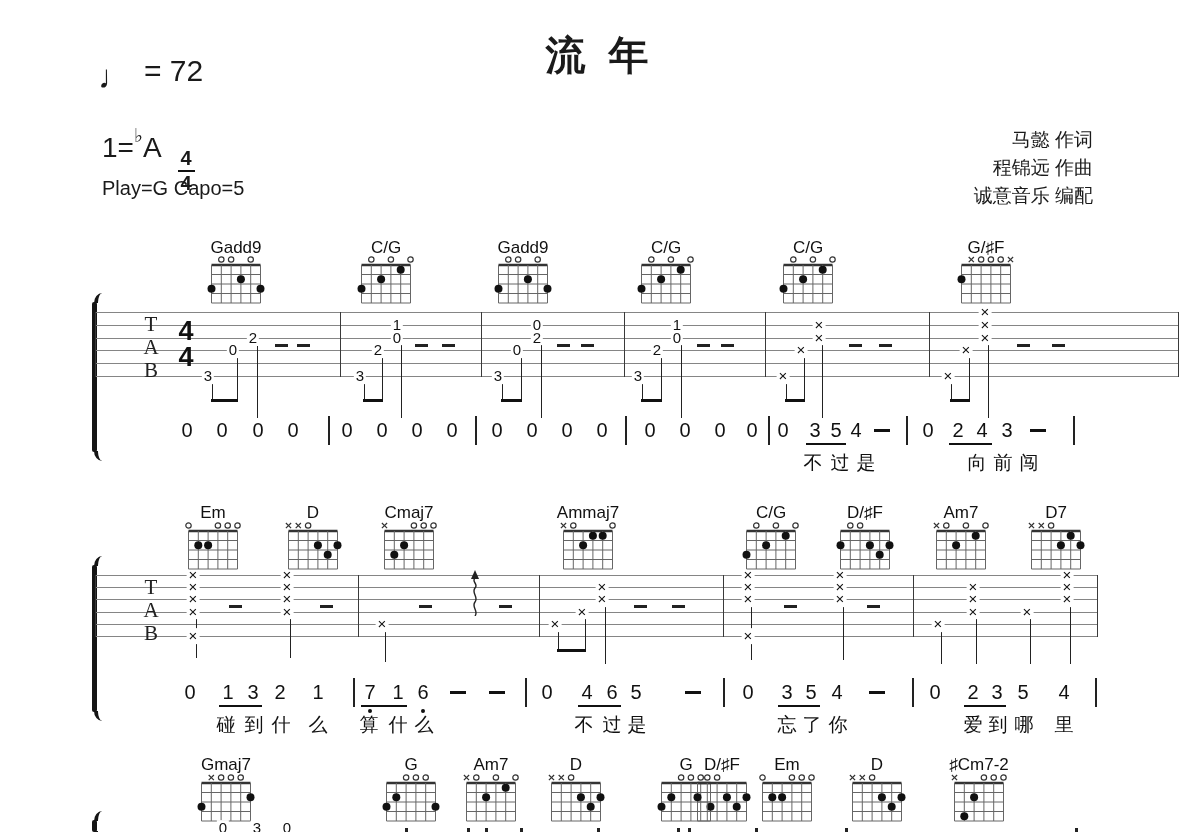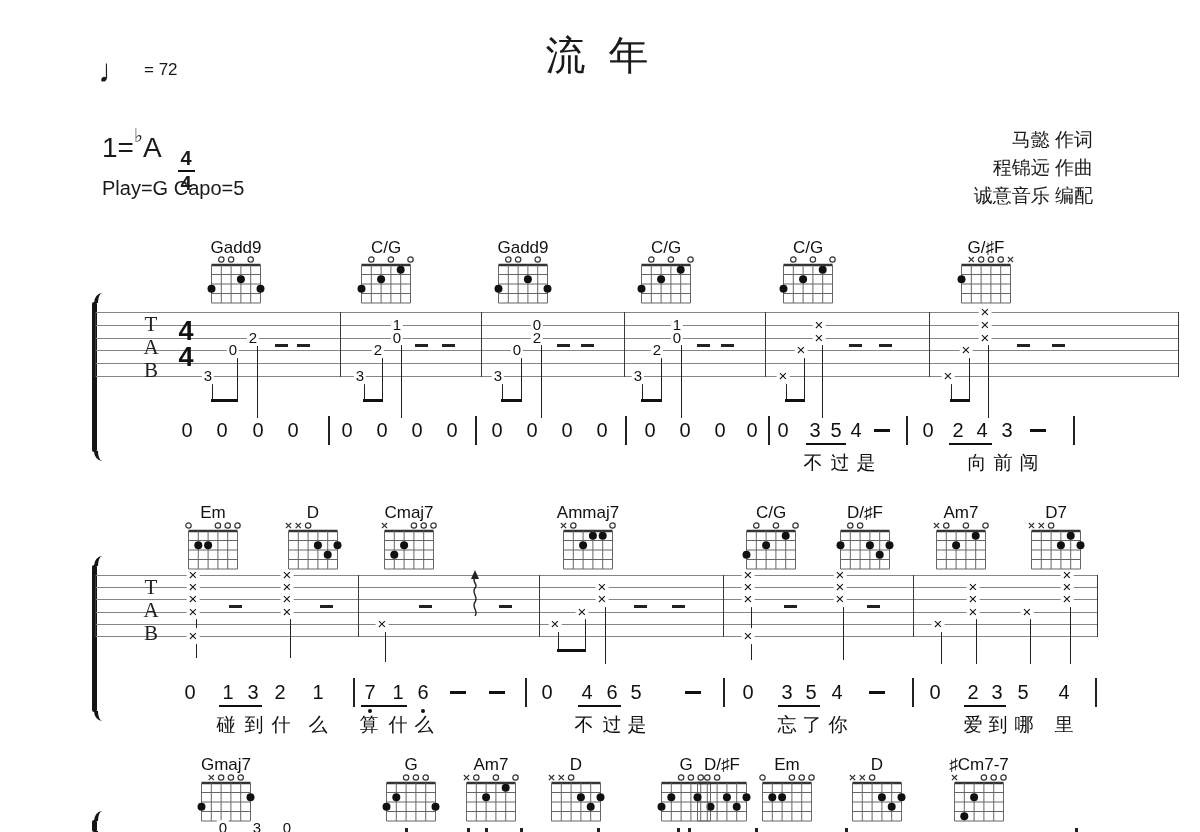--- a/index.html
+++ b/index.html
@@ -22,34 +22,34 @@
   .lyric{font-size:19px;color:#111;white-space:nowrap}
   .clabel{font-size:17px;color:#111;white-space:nowrap;line-height:1}
   .tabletter{font-family:"Liberation Serif",serif;font-size:21px;color:#222;line-height:1}
   .timesig{font-size:27px;font-weight:600;color:#111;line-height:1}
   .brace{width:4.6px;background:#151515;border-radius:2px}
   .brace::before{content:"";position:absolute;left:2px;top:-9px;width:7px;height:10px;
                  border-left:4.6px solid #151515;border-top-left-radius:9px 11px}
   .brace::after{content:"";position:absolute;left:2px;bottom:-9px;width:7px;height:10px;
                 border-left:4.6px solid #151515;border-bottom-left-radius:9px 11px}
   .tick{width:2.6px;height:6px;background:#222}
-  .title{font-size:40px;font-weight:normal;letter-spacing:6px;text-align:center}
+  .title{font-size:40px;font-weight:bold;letter-spacing:6px;text-align:center}
   .subtitle{font-size:23px;text-align:center}
   .credit{font-size:19px;text-align:right;white-space:nowrap}
   .frac{display:inline-flex;flex-direction:column;align-items:center;margin-left:16px;
         vertical-align:-8px;font-size:20px;line-height:1.02;font-weight:600}
   .fbar{width:17px;height:1.7px;background:#111;margin:1.5px 0}
 </style>
 </head>
 <body>
 
 <div id="sheet">
 
   <div class="abs" style="left:98px;top:54px;white-space:nowrap">
-    <span style="font-size:33px;line-height:1">♩</span><span style="font-size:17px;margin-left:13px;vertical-align:7px">=  72</span>
+    <span style="font-size:33px;line-height:1">♩</span><span style="font-size:30px;margin-left:13px;vertical-align:7px">=  72</span>
   </div>
 
   <div class="abs title" style="left:0;right:0;top:28px">流 年</div>
 
   <div class="abs" style="left:102px;top:124px;white-space:nowrap">
     <span style="font-size:28px">1=</span><span style="font-size:19px;vertical-align:15px">♭</span><span style="font-size:28px">A</span><span class="frac">
         <span>4</span>
         <span class="fbar"></span>
         <span>4</span>
       </span>
@@ -738,21 +738,21 @@
         <line x1="33.900000000000006" y1="11" x2="33.900000000000006" y2="49" stroke="#666" stroke-width="1"></line>
         <line x1="43.7" y1="11" x2="43.7" y2="49" stroke="#666" stroke-width="1"></line>
         <line x1="53.5" y1="11" x2="53.5" y2="49" stroke="#666" stroke-width="1"></line>
         <path d="M1.9,3 l5.2,5.2 M7.1,3 l-5.2,5.2" stroke="#333" stroke-width="1.2"></path>
         <path d="M11.700000000000001,3 l5.2,5.2 M16.900000000000002,3 l-5.2,5.2" stroke="#333" stroke-width="1.2"></path>
         <circle cx="24.1" cy="5.5" r="2.7" fill="none" stroke="#333" stroke-width="1.2"></circle>
         <circle cx="33.900000000000006" cy="25.25" r="4" fill="#111"></circle>
         <circle cx="43.7" cy="34.75" r="4" fill="#111"></circle>
         <circle cx="53.5" cy="25.25" r="4" fill="#111"></circle>
       </svg></div>
-    <div class="abs clabel hctr" style="left: 979px; top: 756px;">♯Cm7-7</div>
+    <div class="abs clabel hctr" style="left: 979px; top: 756px;">♯Cm7-2</div>
     <div class="abs" style="left: 950px; top: 772px; width: 58px; height: 54px;"><svg width="58" height="54" viewBox="0 0 58 54">
         <line x1="4.5" y1="11" x2="53.5" y2="11" stroke="#333" stroke-width="2.4"></line>
         <line x1="4.5" y1="20.5" x2="53.5" y2="20.5" stroke="#666" stroke-width="1"></line>
         <line x1="4.5" y1="30" x2="53.5" y2="30" stroke="#666" stroke-width="1"></line>
         <line x1="4.5" y1="39.5" x2="53.5" y2="39.5" stroke="#666" stroke-width="1"></line>
         <line x1="4.5" y1="49" x2="53.5" y2="49" stroke="#666" stroke-width="1"></line>
         <line x1="4.5" y1="11" x2="4.5" y2="49" stroke="#666" stroke-width="1"></line>
         <line x1="14.3" y1="11" x2="14.3" y2="49" stroke="#666" stroke-width="1"></line>
         <line x1="24.1" y1="11" x2="24.1" y2="49" stroke="#666" stroke-width="1"></line>
         <line x1="33.900000000000006" y1="11" x2="33.900000000000006" y2="49" stroke="#666" stroke-width="1"></line>

